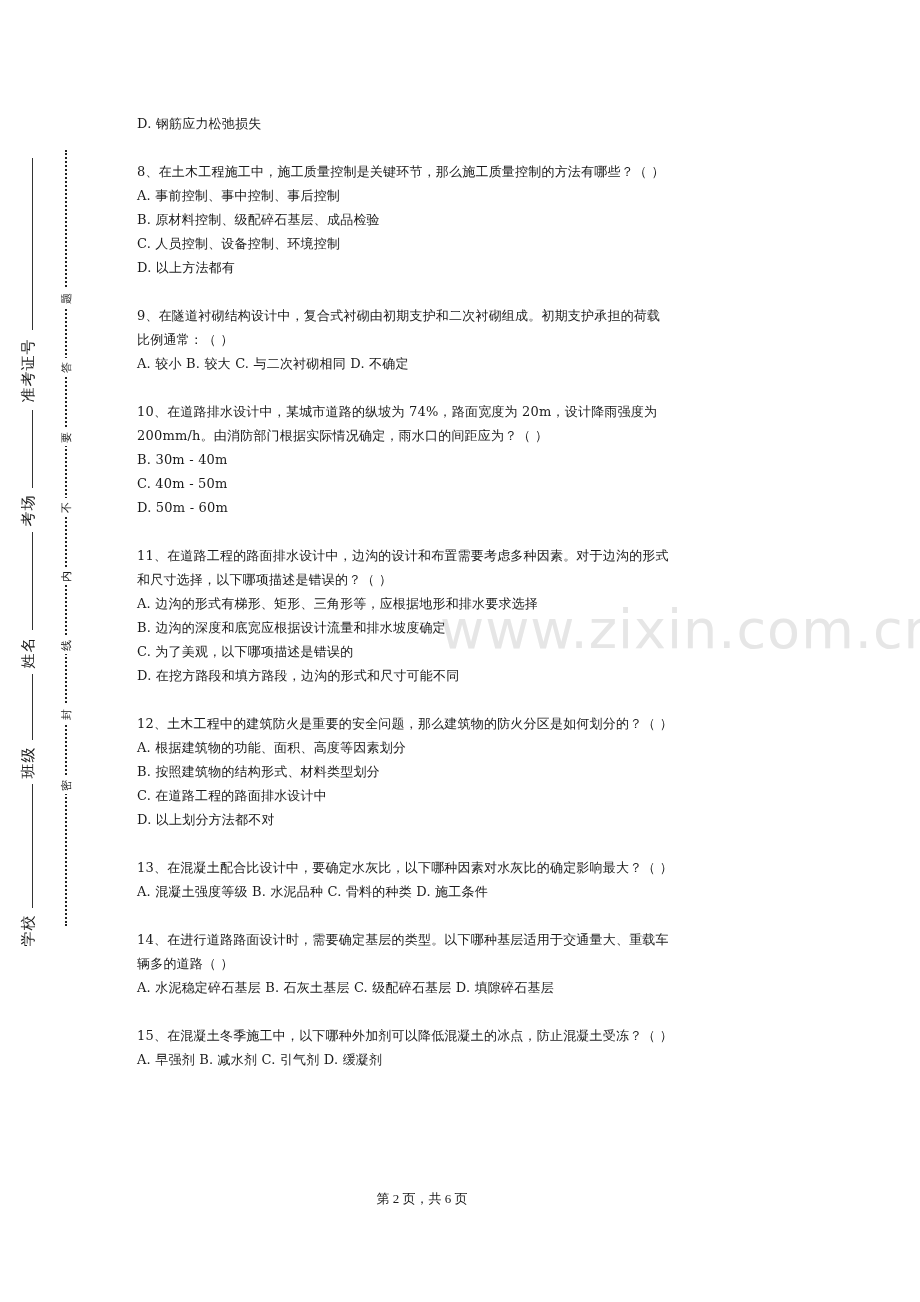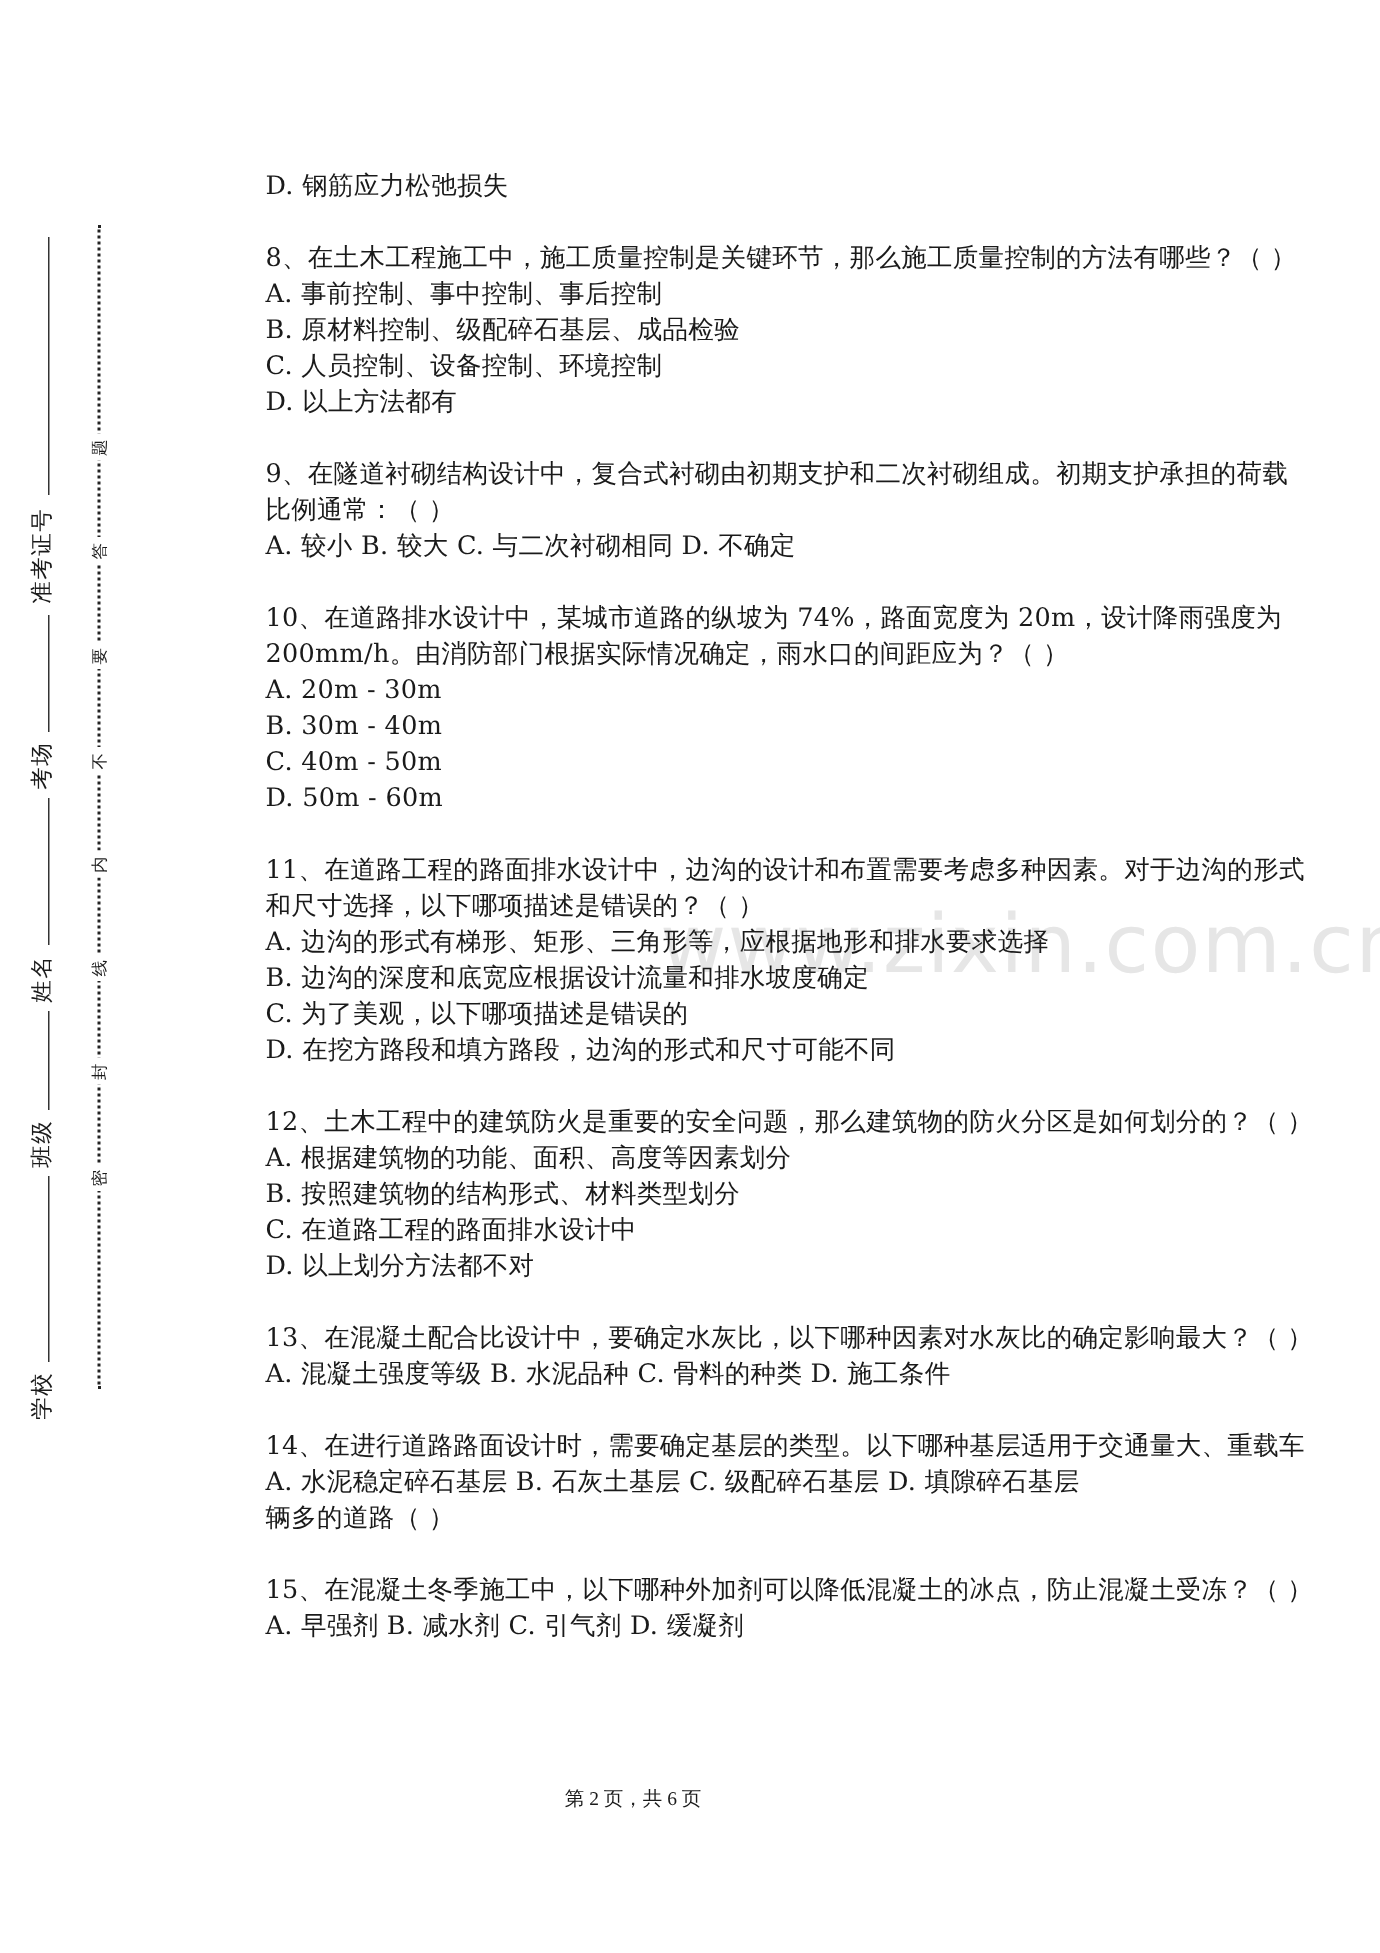--- a/index.html
+++ b/index.html
@@ -15,21 +15,21 @@
                    display: flex; align-items: center; justify-content: center; }
     .field-label span { display: inline-block; transform: rotate(-90deg); white-space: nowrap;
                         font-size: 15px; letter-spacing: 1px; }
     .seal-char { position: absolute; left: 58px; width: 16px; height: 18px; background: #fff;
                  display: flex; align-items: center; justify-content: center; }
     .seal-char span { display: inline-block; transform: rotate(-90deg); font-size: 11px; }
 
     
     .content { position: absolute; left: 137px; top: 112px; width: 650px; }
     .question { margin-bottom: 24px; }
-    .line { font-size: 17px; line-height: 24px; white-space: nowrap; letter-spacing: 0.2px; margin-left: 40px; }
+    .line { font-size: 13px; line-height: 24px; white-space: nowrap; letter-spacing: 0.2px; }
     .stem-line { display: block; }
     .opt { display: block; }
 
     .watermark { position: absolute; left: 440px; top: 598px; font-family: "DejaVu Sans", "Liberation Sans", sans-serif;
                  font-size: 54px; color: #e6e6e6; letter-spacing: 1px; pointer-events: none; z-index: 0; }
     .content, .binding { z-index: 1; }
 
     .footer { position: absolute; left: 0; width: 844px; top: 1190px; text-align: center;
               font-size: 13px; font-family: "Liberation Serif", "DejaVu Serif", serif; }
   </style>
@@ -100,21 +100,20 @@
 
   <div class="question">
     <div class="line stem-line">9、在隧道衬砌结构设计中，复合式衬砌由初期支护和二次衬砌组成。初期支护承担的荷载</div>
     <div class="line stem-line">比例通常：（ ）</div>
     <div class="line opt">A. 较小 B. 较大 C. 与二次衬砌相同 D. 不确定</div>
   </div>
 
   <div class="question">
     <div class="line stem-line">10、在道路排水设计中，某城市道路的纵坡为 74%，路面宽度为 20m，设计降雨强度为</div>
     <div class="line stem-line">200mm/h。由消防部门根据实际情况确定，雨水口的间距应为？（ ）</div>
-    <div class="line opt">A. 20m - 30m</div>
     <div class="line opt">B. 30m - 40m</div>
     <div class="line opt">C. 40m - 50m</div>
     <div class="line opt">D. 50m - 60m</div>
   </div>
 
   <div class="question">
     <div class="line stem-line">11、在道路工程的路面排水设计中，边沟的设计和布置需要考虑多种因素。对于边沟的形式</div>
     <div class="line stem-line">和尺寸选择，以下哪项描述是错误的？（ ）</div>
     <div class="line opt">A. 边沟的形式有梯形、矩形、三角形等，应根据地形和排水要求选择</div>
     <div class="line opt">B. 边沟的深度和底宽应根据设计流量和排水坡度确定</div>
@@ -130,22 +129,22 @@
     <div class="line opt">D. 以上划分方法都不对</div>
   </div>
 
   <div class="question">
     <div class="line stem-line">13、在混凝土配合比设计中，要确定水灰比，以下哪种因素对水灰比的确定影响最大？（ ）</div>
     <div class="line opt">A. 混凝土强度等级 B. 水泥品种 C. 骨料的种类 D. 施工条件</div>
   </div>
 
   <div class="question">
     <div class="line stem-line">14、在进行道路路面设计时，需要确定基层的类型。以下哪种基层适用于交通量大、重载车</div>
+    <div class="line stem-line">辆多的道路（ ）</div>
     <div class="line opt">A. 水泥稳定碎石基层 B. 石灰土基层 C. 级配碎石基层 D. 填隙碎石基层</div>
-    <div class="line stem-line">辆多的道路（ ）</div>
   </div>
 
   <div class="question">
     <div class="line stem-line">15、在混凝土冬季施工中，以下哪种外加剂可以降低混凝土的冰点，防止混凝土受冻？（ ）</div>
     <div class="line opt">A. 早强剂 B. 减水剂 C. 引气剂 D. 缓凝剂</div>
   </div>
 </div>
 
 <div class="footer">第 2 页，共 6 页</div>
 

